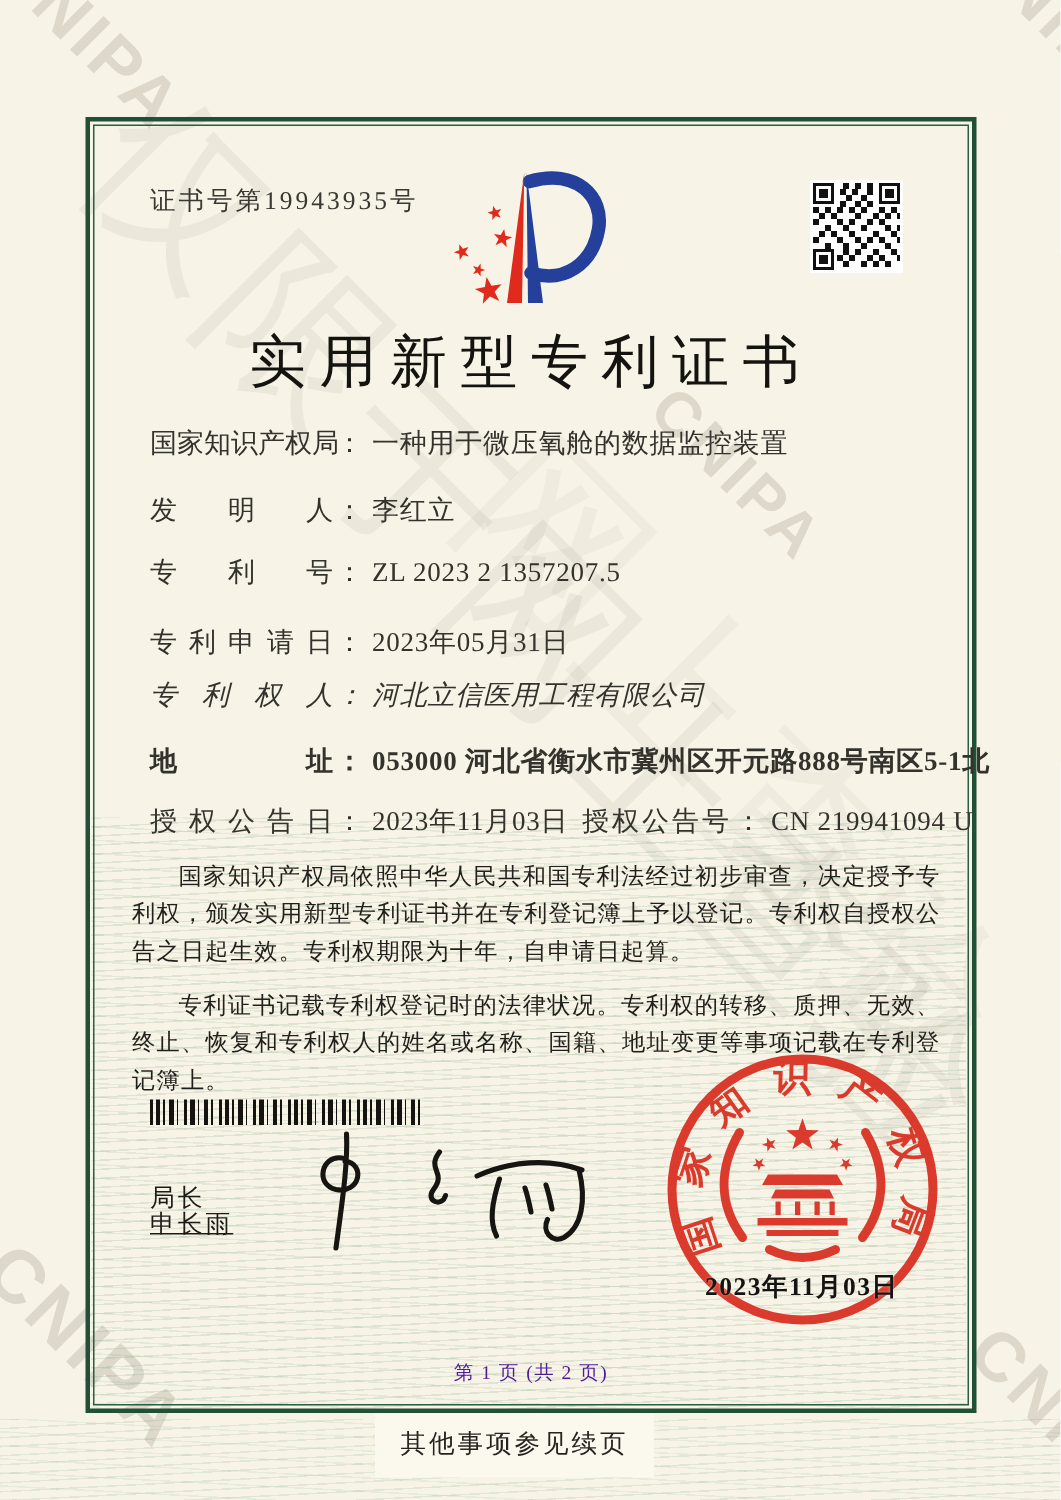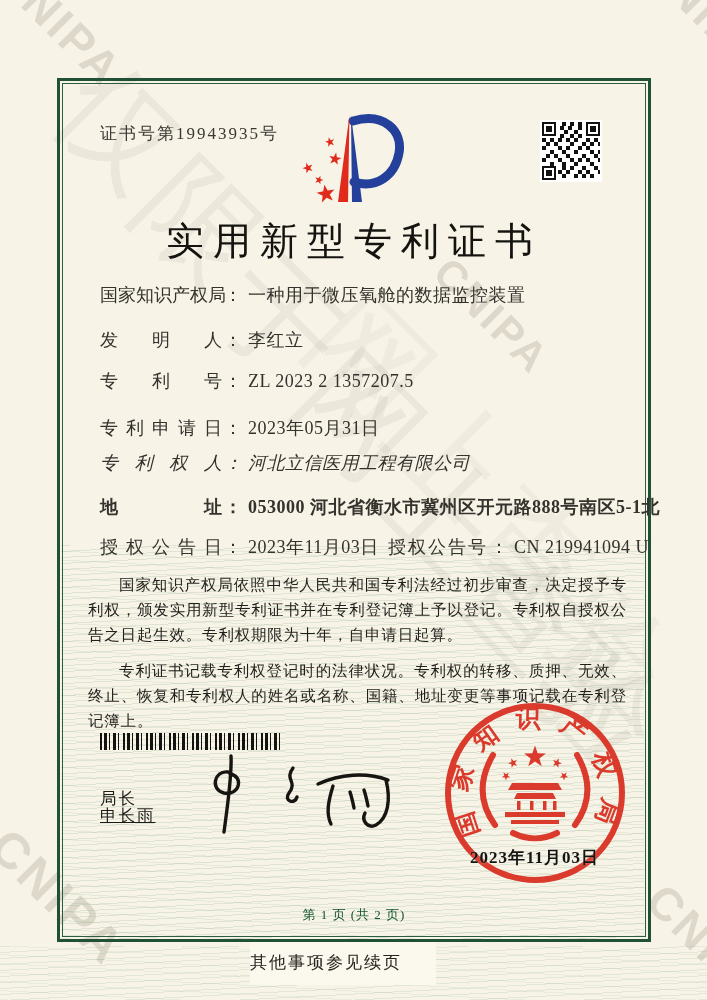--- a/index.html
+++ b/index.html
@@ -83,28 +83,28 @@
   
   .seal{position:absolute;left:441px;top:699px;opacity:.92;}
   .seal-date{
     position:absolute;left:470px;top:846px;width:160px;
     font-size:17px;font-weight:bold;color:#141412;letter-spacing:1px;
     text-shadow:0 0 2px rgba(250,246,234,0.55);
   }
   
   .page-no{
     position:absolute;left:57px;top:906px;width:594px;text-align:center;
-    font-size:13px;letter-spacing:1px;color:#14532d;
+    font-size:13px;letter-spacing:1px;color:#4c1d95;
   }
   .note-patch{
     position:absolute;left:250px;top:942px;width:186px;height:43px;
     background:#fbf8ee;
   }
   .note{
-    position:absolute;left:250px;top:951px;width:186px;
+    position:absolute;left:250px;top:951px;width:186px;text-align:center;
     font-size:17px;letter-spacing:2px;color:#26241f;
   }
 </style>
 </head>
 <body>
 
 <div class="page">
 
   <span class="wm wm-cnipa" style="left:-18px;top:-4px;">CNIPA</span>
   <span class="wm wm-cnipa" style="left:628px;top:-16px;">CNIPA</span>

